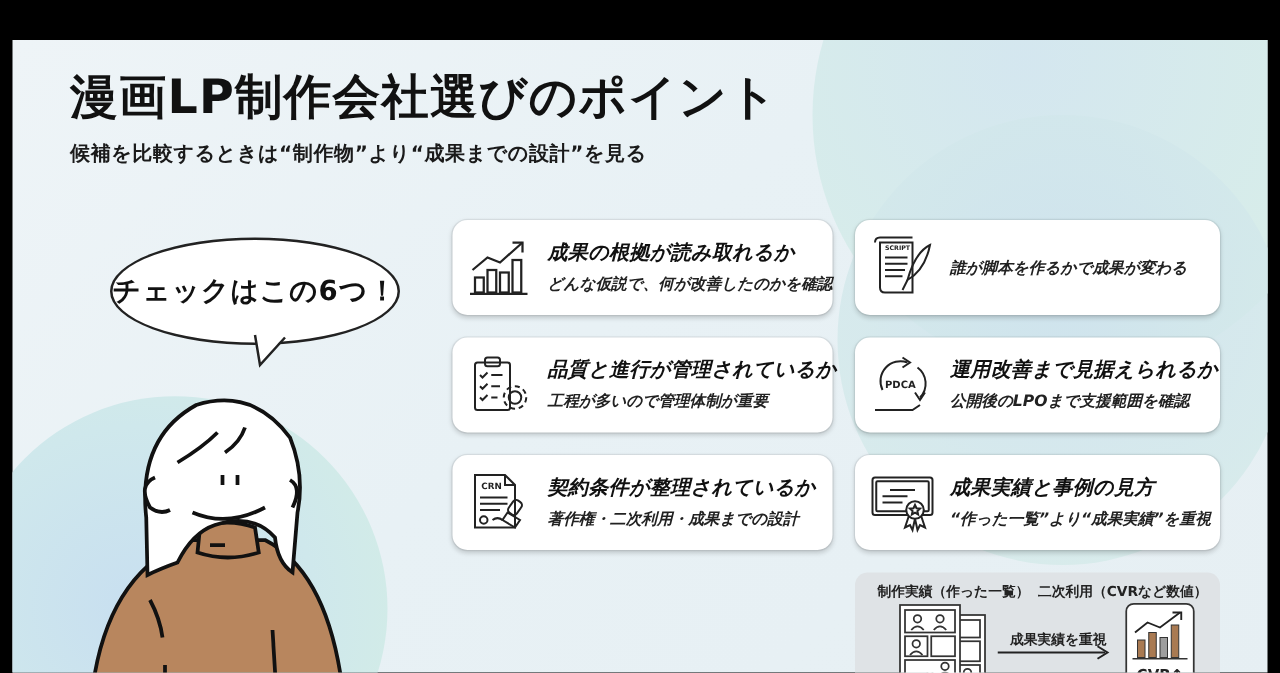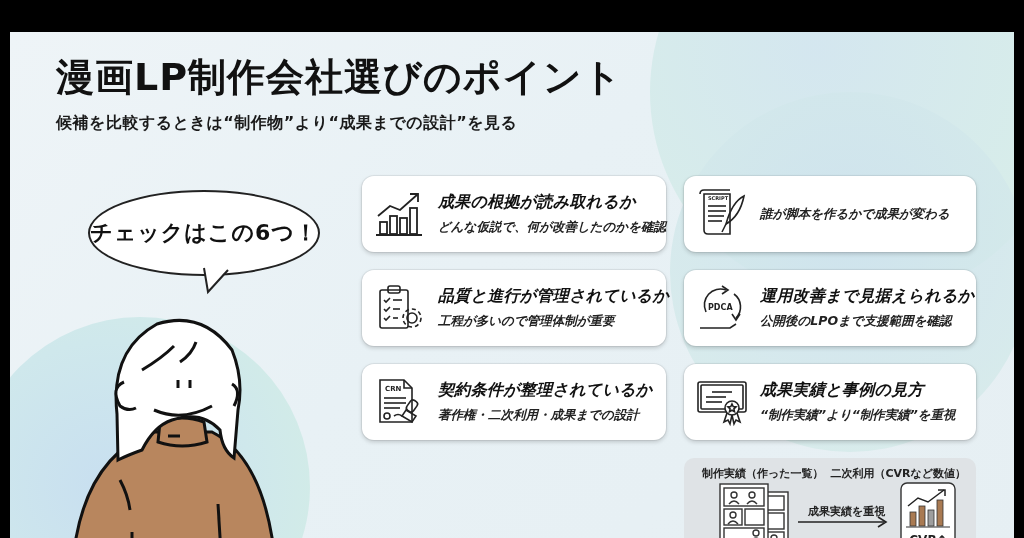--- a/index.html
+++ b/index.html
@@ -182,21 +182,21 @@
       <line x1="16" y1="16" x2="36" y2="16"></line>
         <line x1="10" y1="21" x2="30" y2="21"></line>
         <line x1="10" y1="26" x2="26" y2="26"></line>
       <circle cx="36" cy="32" r="7" fill="#fff"></circle>
         <path d="M36 28 l1.2 2.6 l2.8 .3 l-2.1 1.9 l.6 2.8 l-2.5 -1.4 l-2.5 1.4 l.6 -2.8 l-2.1 -1.9 l2.8 -.3 Z"></path>
       <path d="M31 37 L28 46 L32 44 L34 48 L36 39"></path>
         <path d="M41 37 L44 46 L40 44 L38 48 L36 39"></path>
     </svg>
     <div class="texts">
       <div class="heading">成果実績と事例の見方</div>
-      <div class="desc">“制作実績”より“制作実績”を重視</div>
+      <div class="desc">“作った一覧”より“成果実績”を重視</div>
     </div>
   </div>
 
   <div class="compare">
     <span class="lbl lbl-left">制作実績（作った一覧）</span>
     <span class="lbl lbl-right">二次利用（CVRなど数値）</span>
 
     <svg class="comics" viewBox="0 0 76 74" fill="#fff" stroke="#333" stroke-width="1.4">
       <rect x="26" y="10" width="46" height="62"></rect>
       <rect x="30" y="14" width="38" height="14"></rect>

